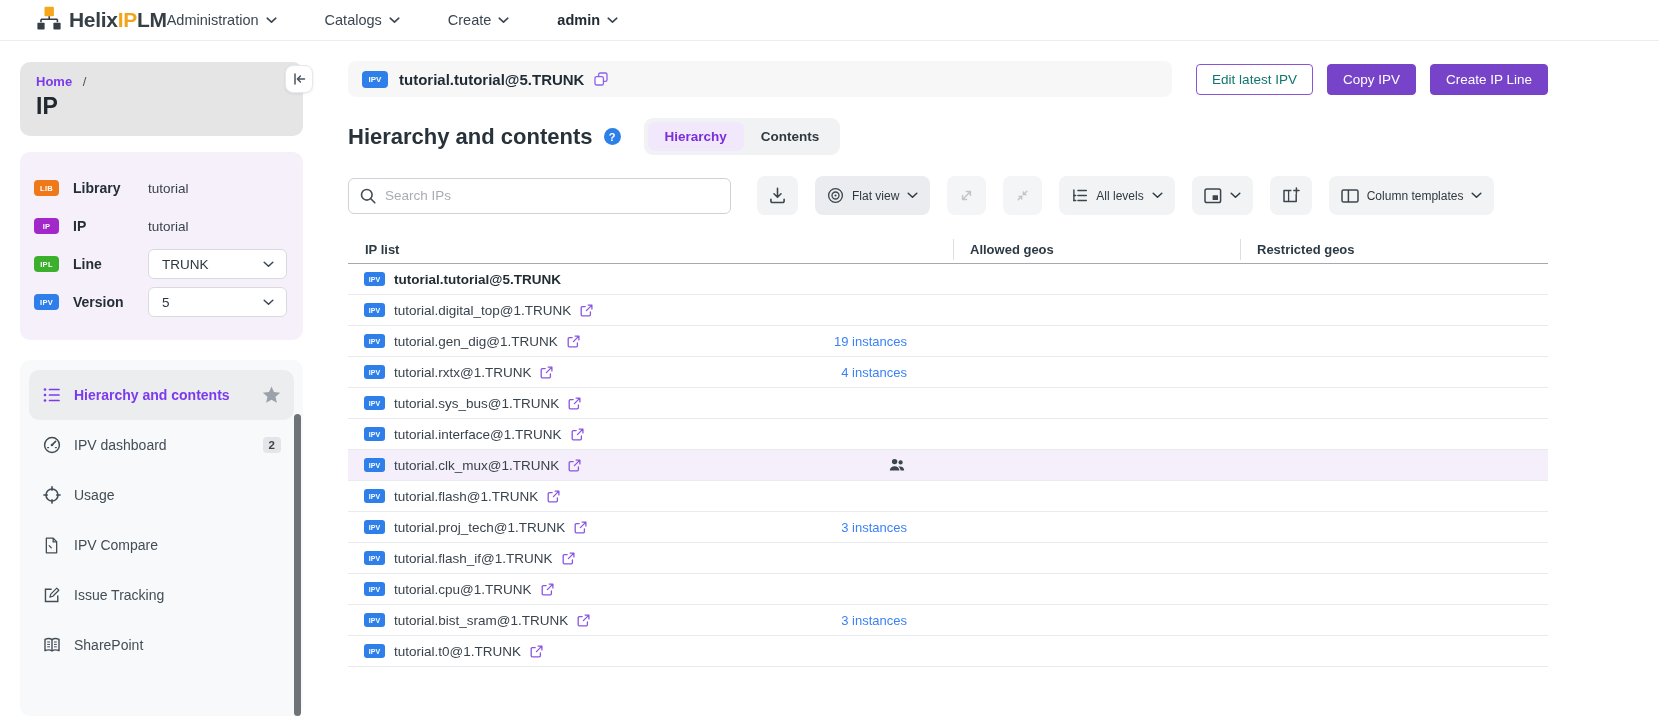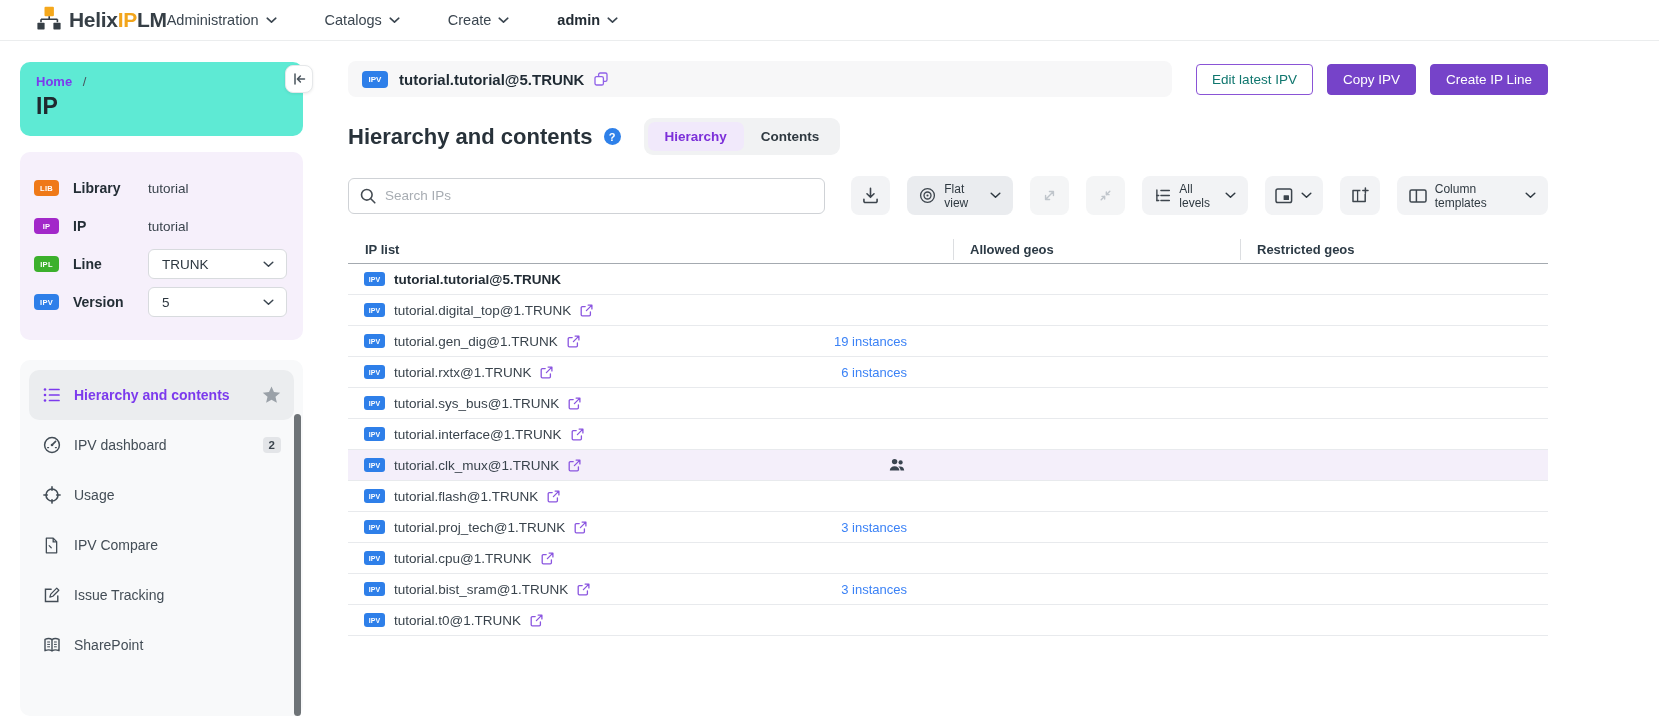--- a/index.html
+++ b/index.html
@@ -18,21 +18,21 @@
   .chev svg { display:block; }
 
   
   .content { display:flex; height:675px; }
   .sidebar { width:283px; margin:21px 0 0 20px; position:relative; flex:none;
     display:flex; flex-direction:column; }
   .main { flex:1; margin:20px 111px 0 45px; }
 
   
   .card { border-radius:10px; }
-  .bc-card { background:#5eead4; padding:12px 16px 16px; position:relative; }
+  .bc-card { background:#e5e5e5; padding:12px 16px 16px; position:relative; }
   .crumbs { font-size:13px; font-weight:700; }
   .crumb-home { color:#7c3aed; cursor:pointer; }
   .crumb-sep { color:#4a545d; margin-left:7px; font-weight:400; }
   .side-title { font-size:23px; font-weight:800; color:#20292f; margin-top:4px; }
   .collapse-btn { position:absolute; right:-10px; top:3px; width:28px; height:28px; background:#fff;
     border:1px solid #e6e8ea; border-radius:8px; box-shadow:0 1px 3px rgba(0,0,0,.08);
     display:flex; align-items:center; justify-content:center; cursor:pointer; }
 
   .ctx-card { background:#f6f0fb; margin-top:16px; padding:17px 16px 19px 14px; }
   .ctx-row { display:flex; align-items:center; min-height:38px; }
@@ -76,21 +76,21 @@
   .h1 { font-size:22px; font-weight:800; color:#28323a; }
   .help-icon { width:17px; height:17px; border-radius:50%; background:#2e80e9; color:#fff;
     font-size:11px; font-weight:700; display:flex; align-items:center; justify-content:center;
     margin-left:11px; cursor:pointer; }
   .tabs { margin-left:23px; background:#f1f2f3; border-radius:9px; padding:4px; display:flex; }
   .tab { padding:7px 17px; border-radius:7px; font-size:13.5px; font-weight:700; color:#2f3940; cursor:pointer; }
   .tab.active { background:#f1e9fb; color:#7c2fd9; }
 
   
   .toolbar { display:flex; align-items:center; margin-top:21px; }
-  .search-wrap { position:relative; width:477px; flex:none; }
+  .search-wrap { position:relative; width:383px; flex:none; }
   .search-wrap input { width:100%; height:36px; border:1px solid #cfd2d6; border-radius:6px;
     padding:0 10px 0 36px; font-size:13.5px; color:#39434c; font-family:inherit; outline:none; }
   .search-wrap input::placeholder { color:#a8adb3; }
   .search-icon { position:absolute; left:12px; top:10px; }
   .tb-group { display:flex; align-items:center; gap:17px; margin-left:26px; }
   .tbtn { height:39px; min-width:39px; background:#f2f3f5; border-radius:8px; display:flex;
     align-items:center; justify-content:center; gap:8px; padding:0 12px; cursor:pointer; }
   .tbtn.active { background:#eaecef; }
   .tbtn.disabled { background:#f4f5f6; cursor:default; }
   .tb-label { font-size:12px; color:#2f3941; }
@@ -489,21 +489,21 @@
           <div class="trow">
     <div class="cell-ip">
       <span class="row-badge">IPV</span>
       <span class="ip-name">tutorial.rxtx@1.TRUNK</span>
       <span class="ext-icon">
         <svg viewBox="0 0 13 13" width="13" height="13">
                   <path d="M5.2 2.6H2.3a1.1 1.1 0 00-1.1 1.1v7a1.1 1.1 0 001.1 1.1h7a1.1 1.1 0 001.1-1.1V7.9" fill="none" stroke="#8a55e0" stroke-width="1.3" stroke-linecap="round"></path>
                   <path d="M8.1 1.1h3.8v3.8M11.6 1.4L6.4 6.6" fill="none" stroke="#8a55e0" stroke-width="1.3" stroke-linecap="round" stroke-linejoin="round"></path>
                 </svg>
       </span>
-      <span class="instances">6 instances</span>
+      <span class="instances">4 instances</span>
 
     </div>
     <div class="cell-geo"></div>
     <div class="cell-geo"></div>
   </div>
           <div class="trow">
     <div class="cell-ip">
       <span class="row-badge">IPV</span>
       <span class="ip-name">tutorial.sys_bus@1.TRUNK</span>
       <span class="ext-icon">
@@ -582,20 +582,35 @@
       </span>
       <span class="instances">3 instances</span>
 
     </div>
     <div class="cell-geo"></div>
     <div class="cell-geo"></div>
   </div>
           <div class="trow">
     <div class="cell-ip">
       <span class="row-badge">IPV</span>
+      <span class="ip-name">tutorial.flash_if@1.TRUNK</span>
+      <span class="ext-icon">
+        <svg viewBox="0 0 13 13" width="13" height="13">
+                  <path d="M5.2 2.6H2.3a1.1 1.1 0 00-1.1 1.1v7a1.1 1.1 0 001.1 1.1h7a1.1 1.1 0 001.1-1.1V7.9" fill="none" stroke="#8a55e0" stroke-width="1.3" stroke-linecap="round"></path>
+                  <path d="M8.1 1.1h3.8v3.8M11.6 1.4L6.4 6.6" fill="none" stroke="#8a55e0" stroke-width="1.3" stroke-linecap="round" stroke-linejoin="round"></path>
+                </svg>
+      </span>
+
+    </div>
+    <div class="cell-geo"></div>
+    <div class="cell-geo"></div>
+  </div>
+          <div class="trow">
+    <div class="cell-ip">
+      <span class="row-badge">IPV</span>
       <span class="ip-name">tutorial.cpu@1.TRUNK</span>
       <span class="ext-icon">
         <svg viewBox="0 0 13 13" width="13" height="13">
                   <path d="M5.2 2.6H2.3a1.1 1.1 0 00-1.1 1.1v7a1.1 1.1 0 001.1 1.1h7a1.1 1.1 0 001.1-1.1V7.9" fill="none" stroke="#8a55e0" stroke-width="1.3" stroke-linecap="round"></path>
                   <path d="M8.1 1.1h3.8v3.8M11.6 1.4L6.4 6.6" fill="none" stroke="#8a55e0" stroke-width="1.3" stroke-linecap="round" stroke-linejoin="round"></path>
                 </svg>
       </span>
 
     </div>
     <div class="cell-geo"></div>

